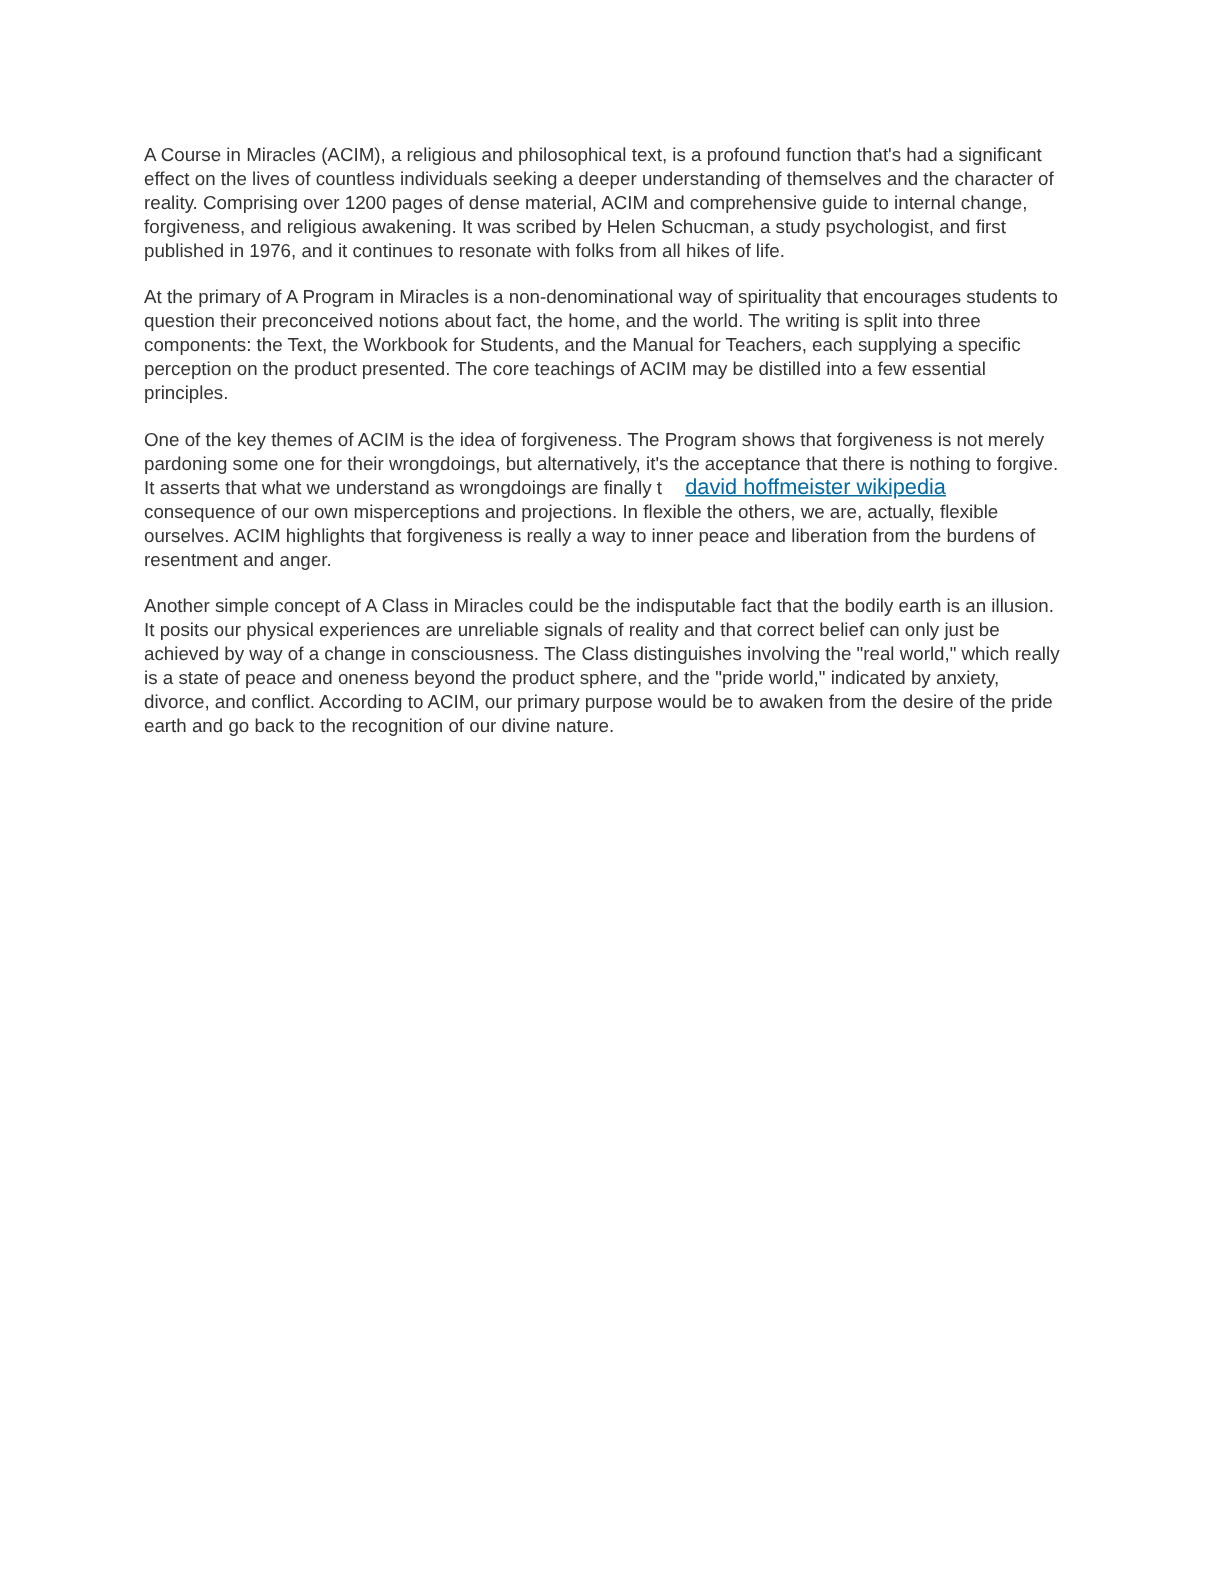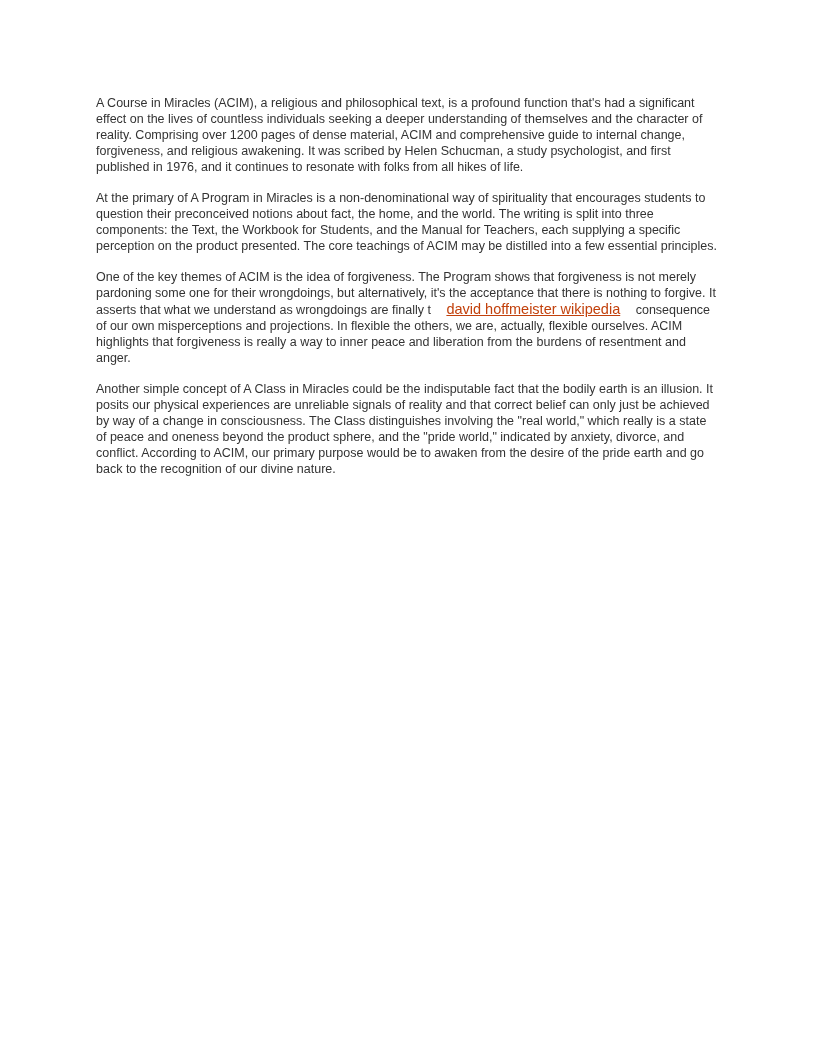--- a/index.html
+++ b/index.html
@@ -19,24 +19,24 @@
     position: absolute;
     top: 95px;
     left: 96px;
     width: 624px;
     color: #333333;
     font-size: 12.5px;
     line-height: 16px;
     text-align: left;
   }
   .content p {
-    margin: 0 1px 15px 0;
+    margin: 0 12px 15px 0;
   }
   .doc-link {
-    color: #c2410c;
+    color: #0369a1;
     text-decoration: underline;
     font-size: 14.5px;
     margin: 0 12px;
     cursor: pointer;
   }
 </style>
 </head>
 <body>
 
 <div class="page">

